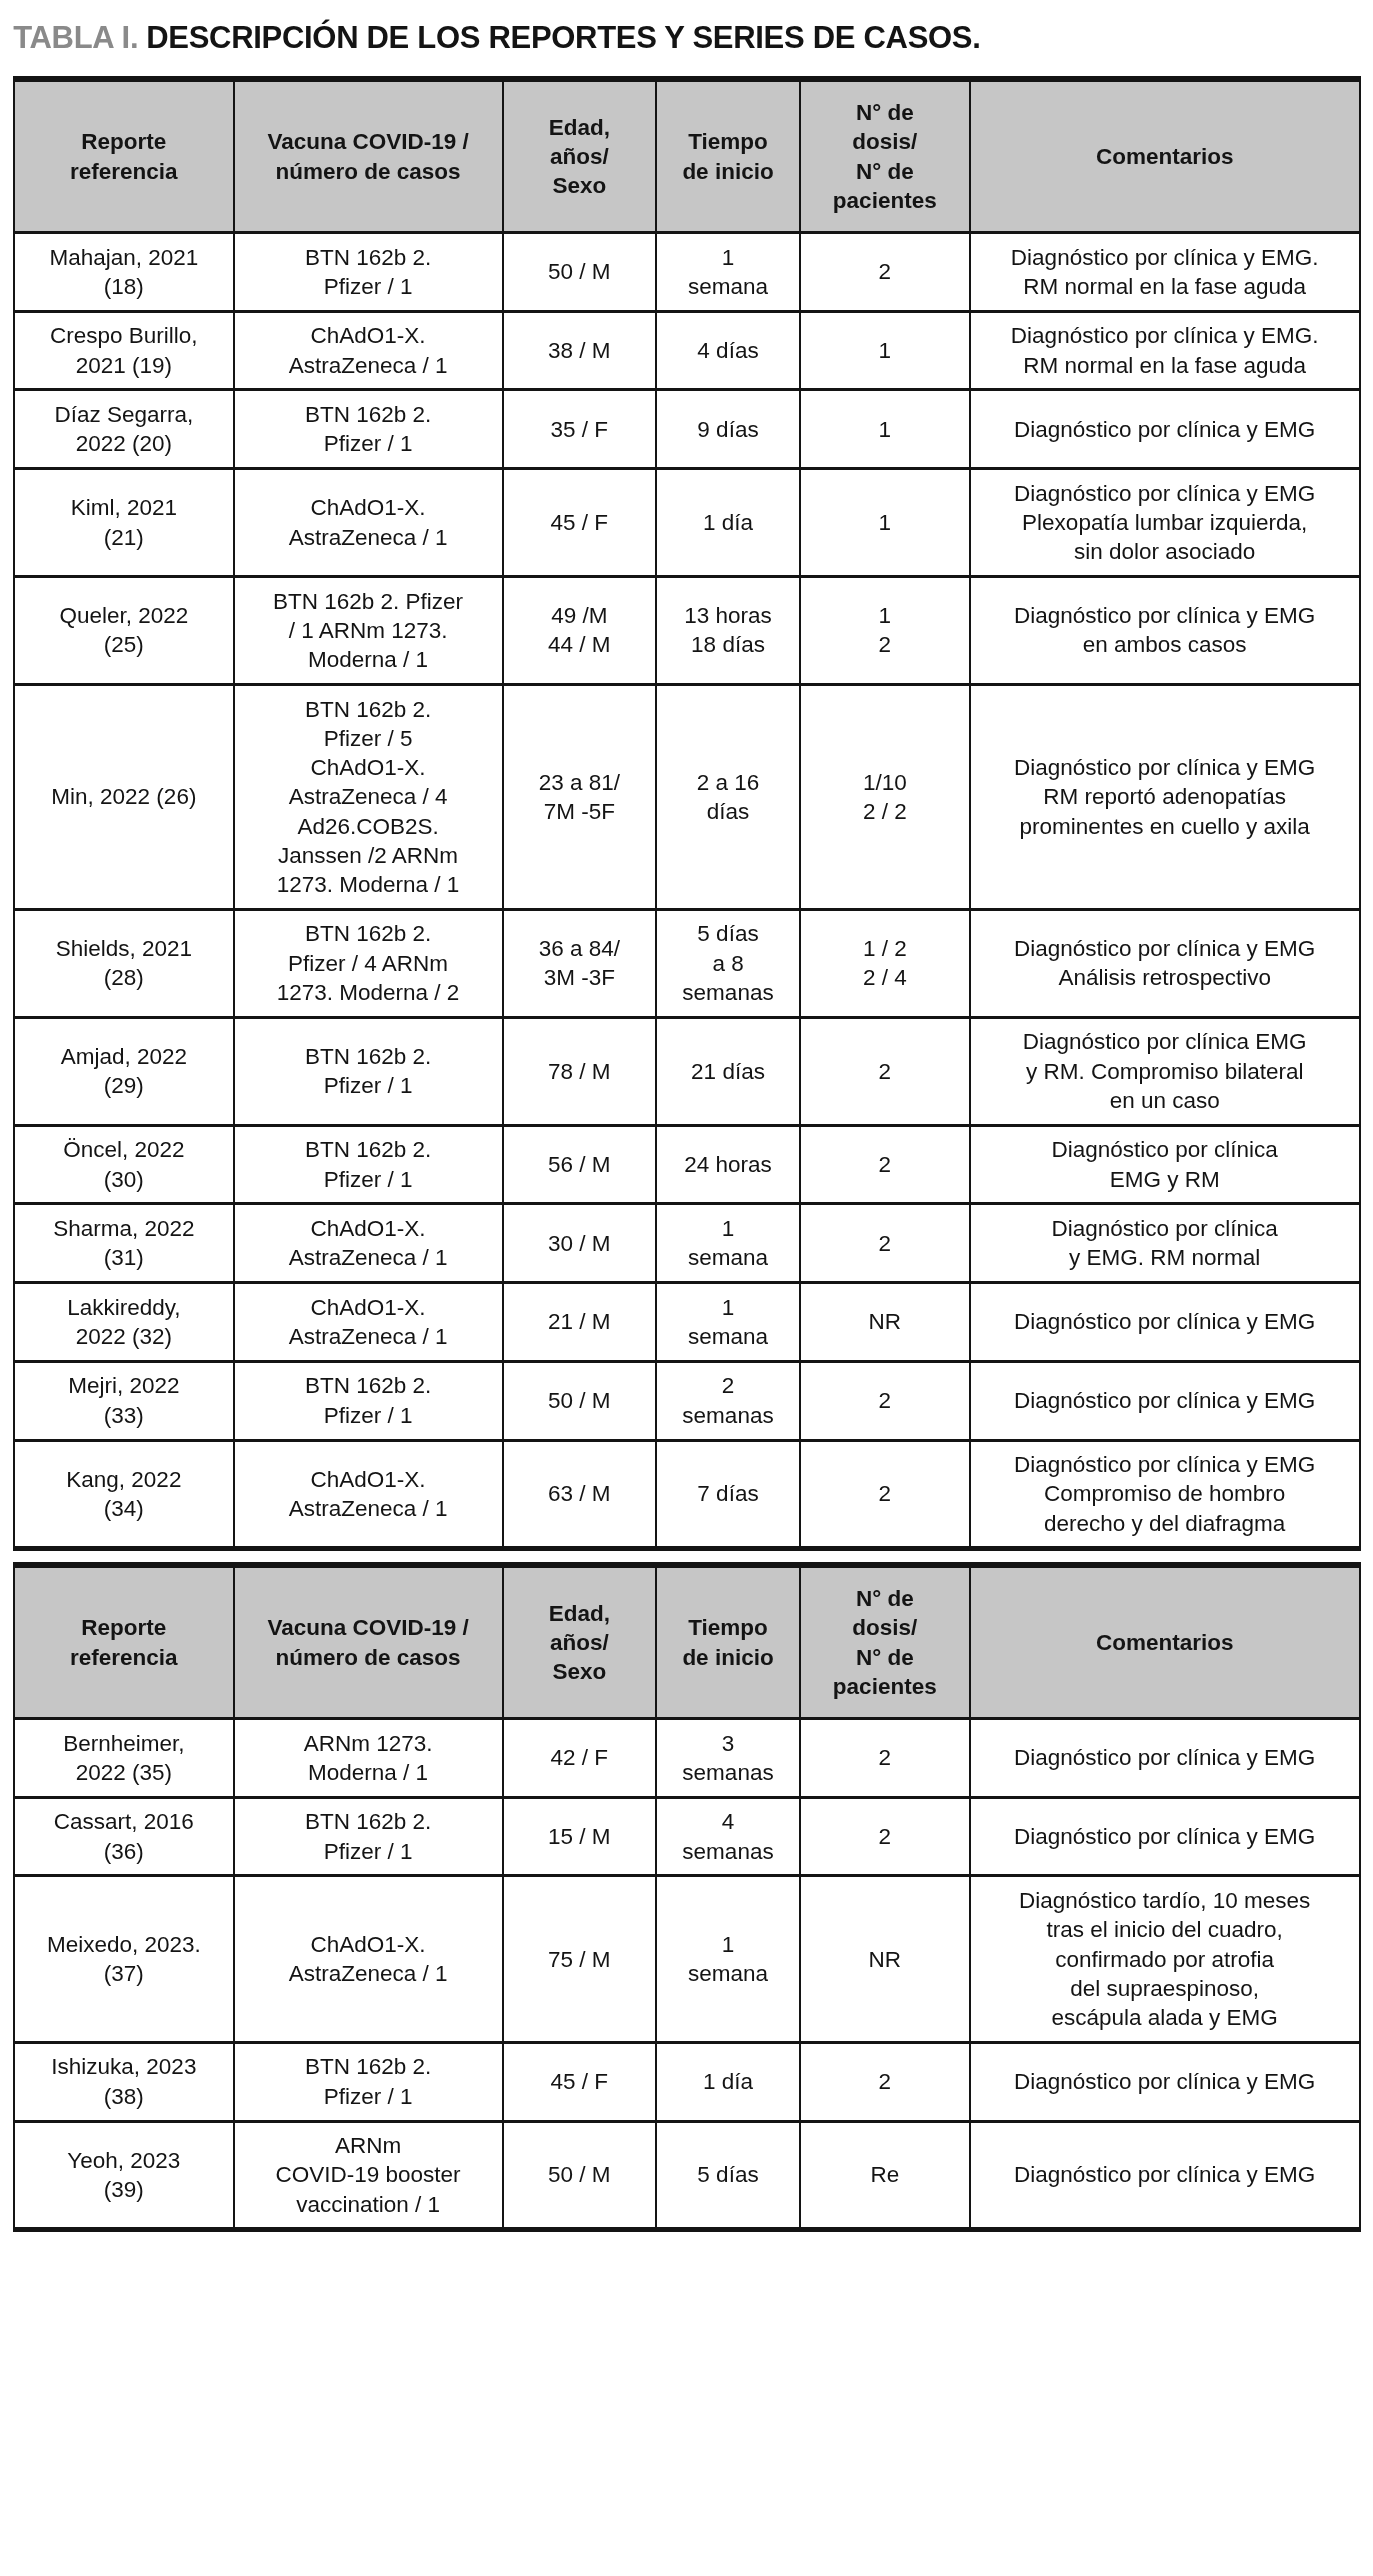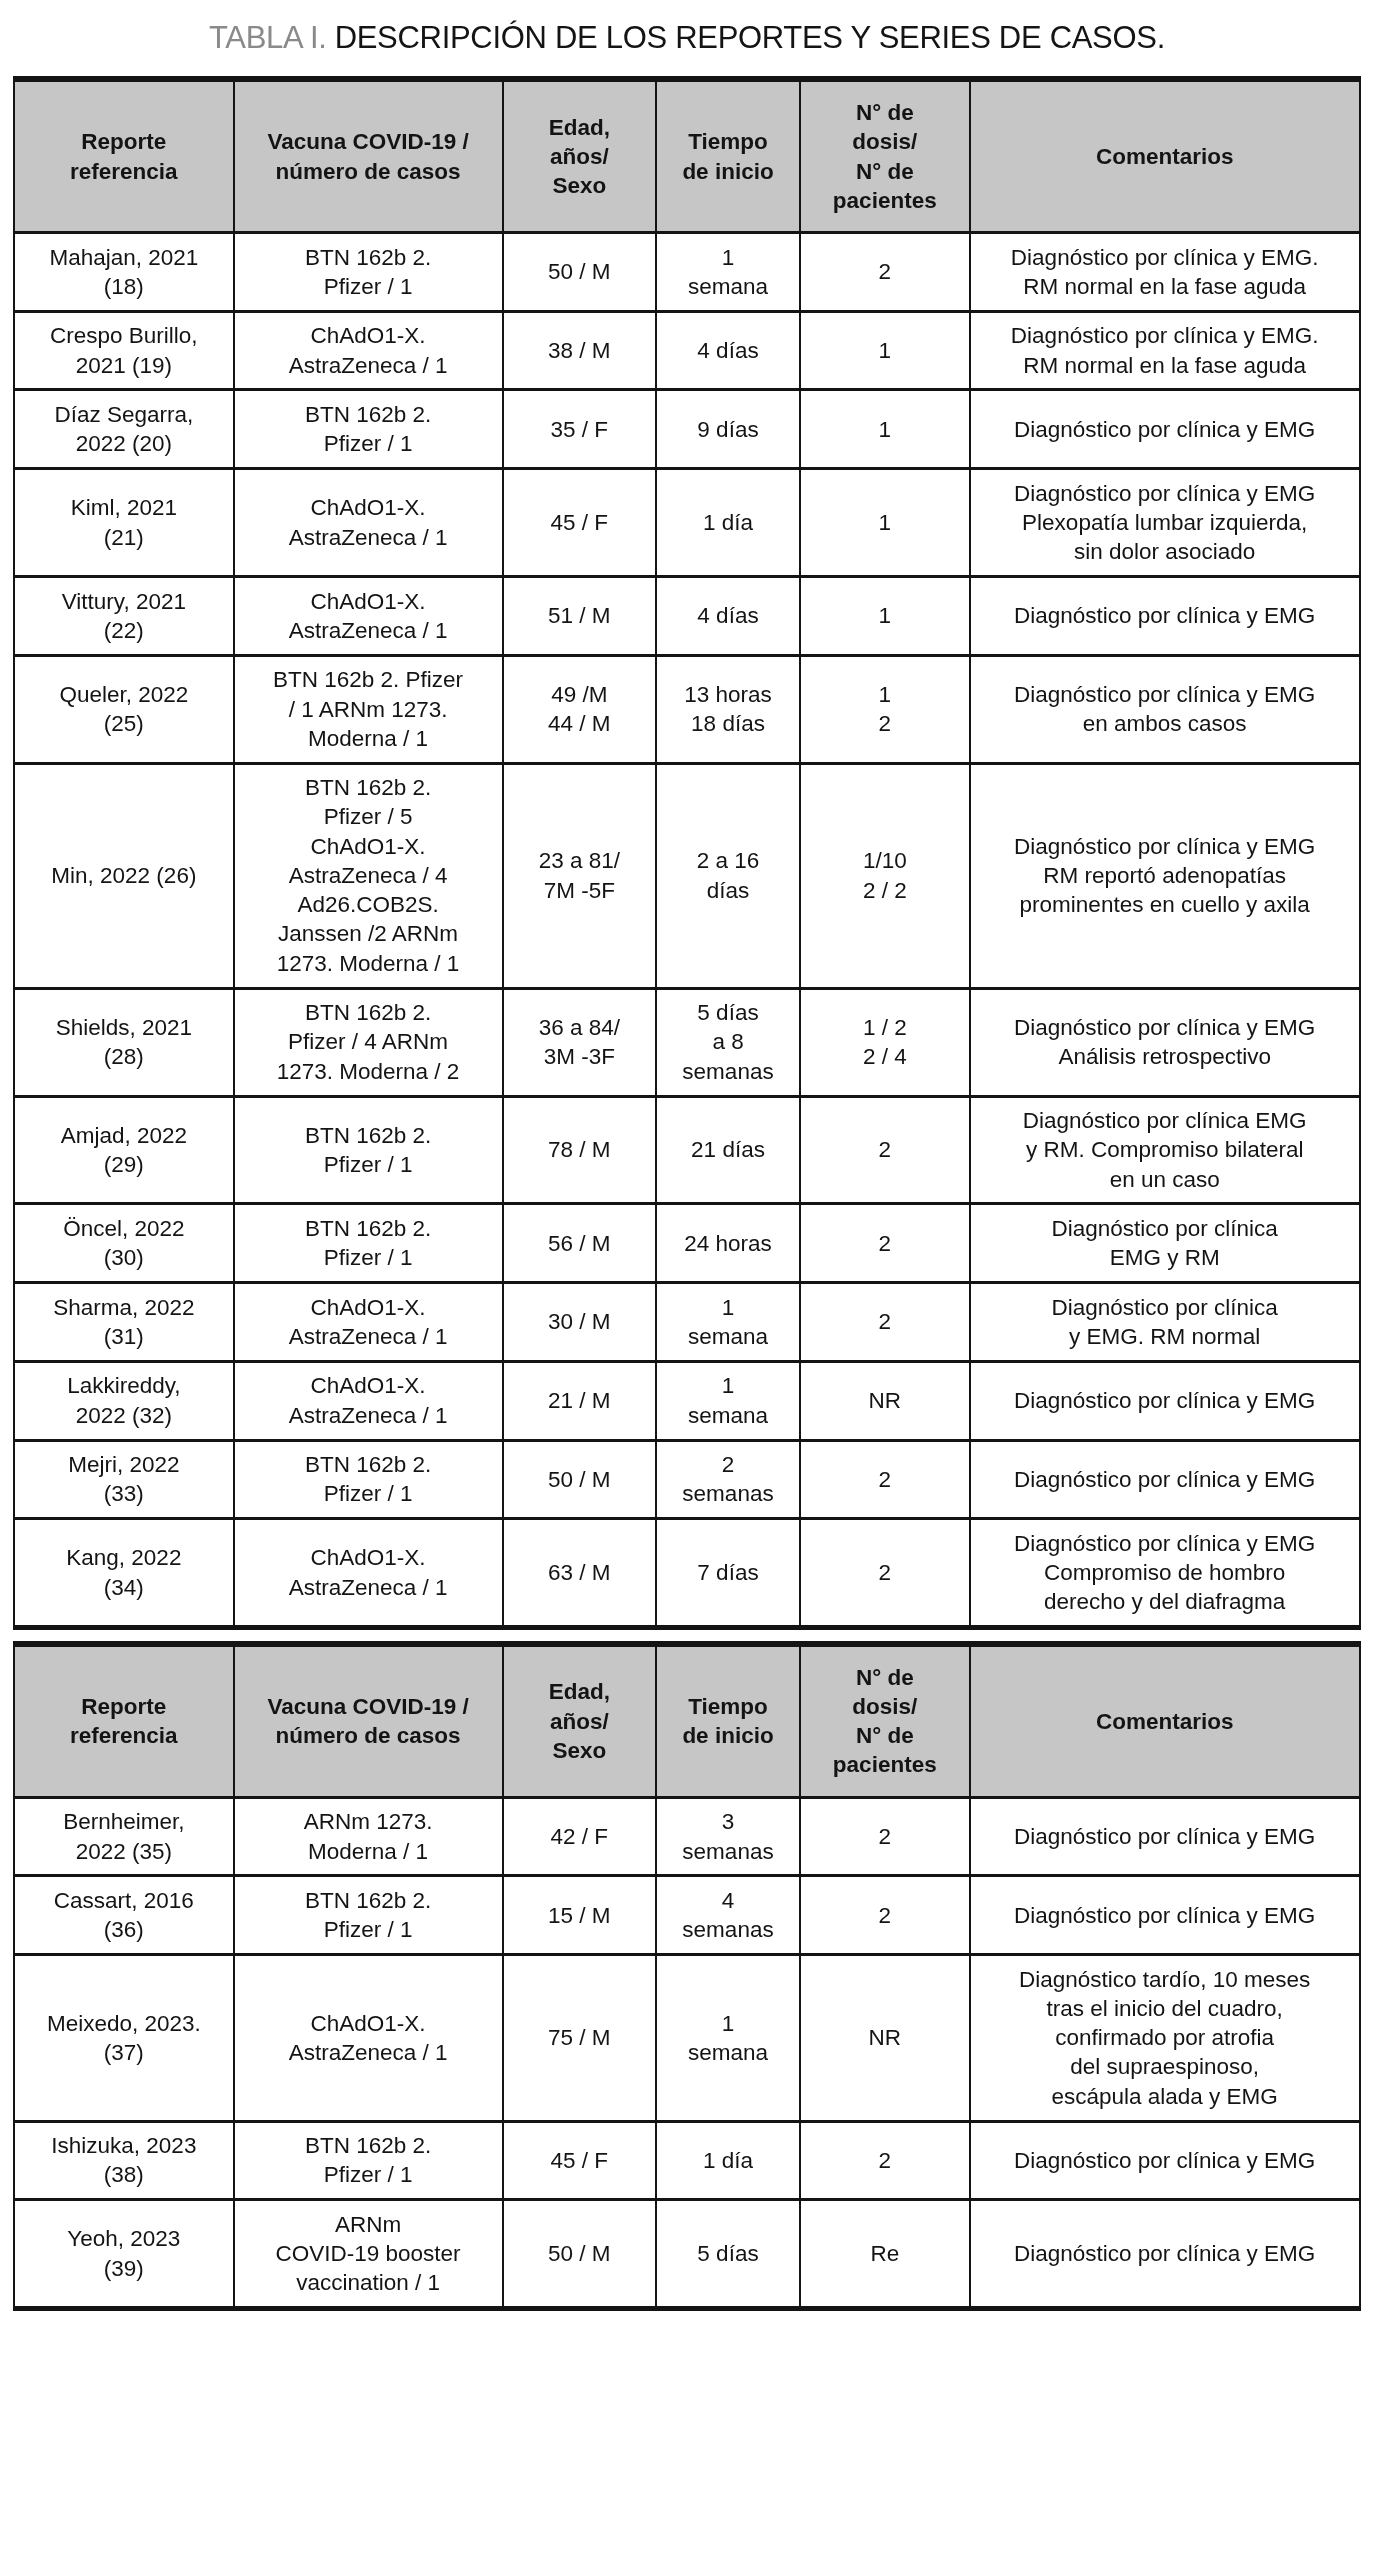--- a/index.html
+++ b/index.html
@@ -10,23 +10,23 @@
   .page {
     width: 1374px;
     min-height: 2576px;
     box-sizing: border-box;
     padding: 16px 13.2px 20px 13.2px;
     font-family: "Liberation Sans", sans-serif;
     color: #141414;
     background: #ffffff;
   }
   .title {
-    text-align: center;
+    text-align: left;
     font-size: 31px;
-    font-weight: 400;
+    font-weight: 700;
     letter-spacing: -0.3px;
     margin: 4px 0 20px 0;
     white-space: nowrap;
   }
   .title .prefix {
     color: #8a8a8a;
     margin-right: 8px;
   }
   table.cases {
     width: 100%;
@@ -131,30 +131,20 @@
           <td>ChAdO1-X.
 AstraZeneca / 1</td>
           <td>45 / F</td>
           <td>1 día</td>
           <td>1</td>
           <td>Diagnóstico por clínica y EMG
 Plexopatía lumbar izquierda,
 sin dolor asociado</td>
         </tr>
         <tr>
-          <td>Vittury, 2021
-(22)</td>
-          <td>ChAdO1-X.
-AstraZeneca / 1</td>
-          <td>51 / M</td>
-          <td>4 días</td>
-          <td>1</td>
-          <td>Diagnóstico por clínica y EMG</td>
-        </tr>
-        <tr>
           <td>Queler, 2022
 (25)</td>
           <td>BTN 162b 2. Pfizer
 / 1 ARNm 1273.
 Moderna / 1</td>
           <td>49 /M
 44 / M</td>
           <td>13 horas
 18 días</td>
           <td>1

